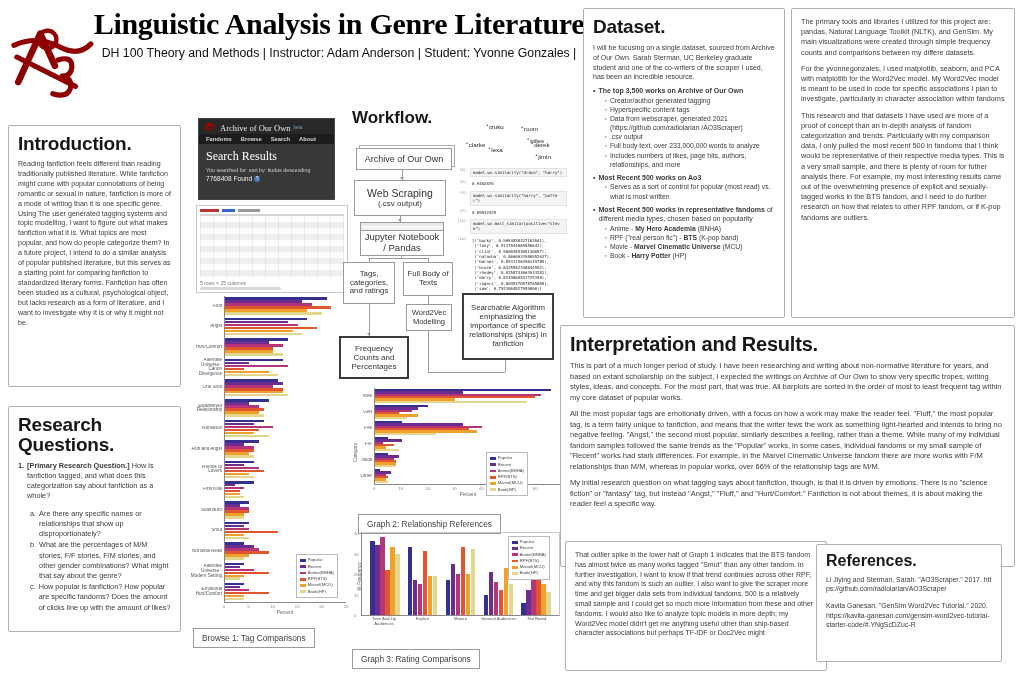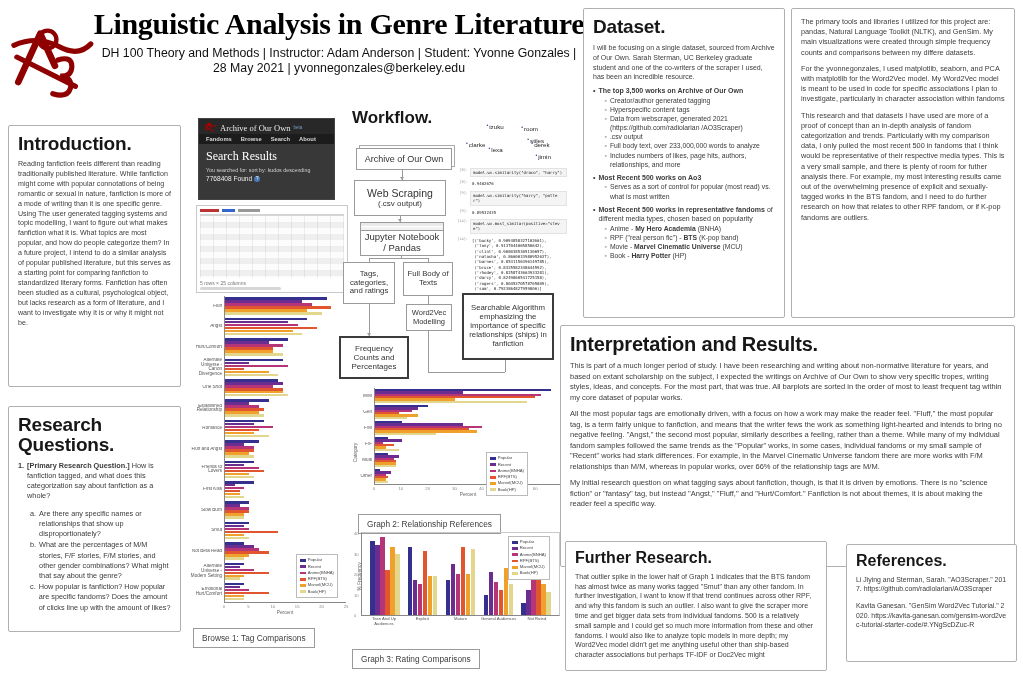--- a/index.html
+++ b/index.html
@@ -113,21 +113,20 @@
     <path d="M8 30 Q40 16 70 32 Q96 46 113 28" fill="none" stroke="#8f0000" stroke-width="7" stroke-linecap="round"></path>
     <path d="M14 80 L44 14 L64 58" fill="none" stroke="#8f0000" stroke-width="9" stroke-linejoin="round" stroke-linecap="round"></path>
     <circle cx="54" cy="22" r="12" fill="none" stroke="#8f0000" stroke-width="6"></circle>
     <path d="M68 50 q20 -6 19 10 q-1 13 -16 12 q18 2 14 17 q-4 13 -24 7" fill="none" stroke="#8f0000" stroke-width="7" stroke-linecap="round"></path>
     <path d="M12 46 L92 86" stroke="#8f0000" stroke-width="7" stroke-linecap="round"></path>
   </svg>
 
   <div class="title-block">
     <div class="title-l2">Linguistic Analysis in Genre Literature</div>
     <div class="subtitle first">DH 100 Theory and Methods | Instructor: Adam Anderson | Student: Yvonne Gonzales |</div>
-    <div class="subtitle">28 May 2021 | yvonnegonzales@berkeley.edu</div>
   </div>
 
   <section class="box" style="left:8px;top:125px;width:173px;height:262px">
     <h2 class="h2a">Introduction.</h2>
     <div class="body-s">Reading fanfiction feels different than reading traditionally published literature. While fanfiction might come with popular connotations of being romantic or sexual in nature, fanfiction is more of a mode of writing than it is one specific genre. Using The user generated tagging systems and topic modelling, I want to figure out what makes fanfiction what it is. What topics are most popular, and how do people categorize them? In a future project, I intend to do a similar analysis of popular published literature, but this serves as a starting point for comparing fanfiction to standardized literary forms. Fanfiction has often been studied as a cultural, psychological object, but lacks research as a form of literature, and I want to investigate why it is or why it might not be.</div>
   </section>
 
   <section class="box" style="left:8px;top:406px;width:173px;height:226px">
     <h2 class="h2a">Research Questions.</h2>
     <div>
@@ -668,25 +667,24 @@
   <section class="box" style="left:560px;top:325px;width:455px;height:242px">
     <h2 class="h2a" style="font-size:20px">Interpretation and Results.</h2>
     <div class="body-s" style="font-size:7.5px">
         <p>This is part of a much longer period of study. I have been researching and writing about non-normative literature for years, and based on extant scholarship on the subject, I expected the writings on Archive of Our Own to show very specific tropes, writing styles, ideas, and concepts.  For the most part, that was true.  All barplots are sorted in the order of most to least frequent tag within my core dataset of popular works.</p>
         <p>All the most popular tags are emotionally driven, with a focus on how a work may make the reader feel. "Fluff," the most popular tag, is a term fairly unique to fanfiction, and means that the writer fews the work as something light-hearted and intends to bring no negative feeling. "Angst," the second most popular, similarly describes a feeling, rather than a theme. While many of my individual fandom samples followed the same trends as the "Popular" works, in some cases, individual fandoms or my small sample of "Recent" works had stark differences. For example, in the Marvel Cinematic Universe fandom there are more works with F/M relationships than M/M, whereas in popular works, over 66% of the relationship tags are M/M.</p>
         <p>My initial research question on what tagging says about fanfiction, though, is that it is driven by emotions. There is no "science fiction" or "fantasy" tag, but instead "Angst," "Fluff," and "Hurt/Comfort." Fanfiction is not about themes, it is about making the reader feel a specific way.</p>
       </div>
   </section>
 
   <section class="box" style="left:565px;top:541px;width:262px;height:130px">
-    <h2 class="h2b">Further Research.</h2>
     <div class="body-s" style="font-size:7px">That outlier spike in the lower half of Graph 1 indicates that the BTS fandom has almost twice as many works tagged "Smut" than any other fandom. In further investigation, I want to know if that trend continues across other RPF, and why this fandom is such an outlier. I also want to give the scraper more time and get bigger data sets from individual fandoms. 500 is a relatively small sample and I could get so much more information from these and other fandoms. I would also like to analyze topic models in more depth; my Word2Vec model didn't get me anything useful other than ship-based character associations but perhaps TF-IDF or Doc2Vec might</div>
   </section>
 
-  <section class="box refs" style="left:846px;top:544px;width:171px;height:118px">
+  <section class="box refs" style="left:816px;top:544px;width:186px;height:118px">
     <h2 class="h2b">References.</h2>
     <div>
         <p>Li Jiying and Sterman, Sarah. "AO3Scraper." 2017. https://github.com/radiolarian/AO3Scraper</p>
         <p>Kavita Ganesan. "GenSim Word2Vec Tutorial." 2020. https://kavita-ganesan.com/gensim-word2vec-tutorial-starter-code/#.YNgScDZuc-R</p>
       </div>
   </section>
 
 </div>
 
 </body></html>

